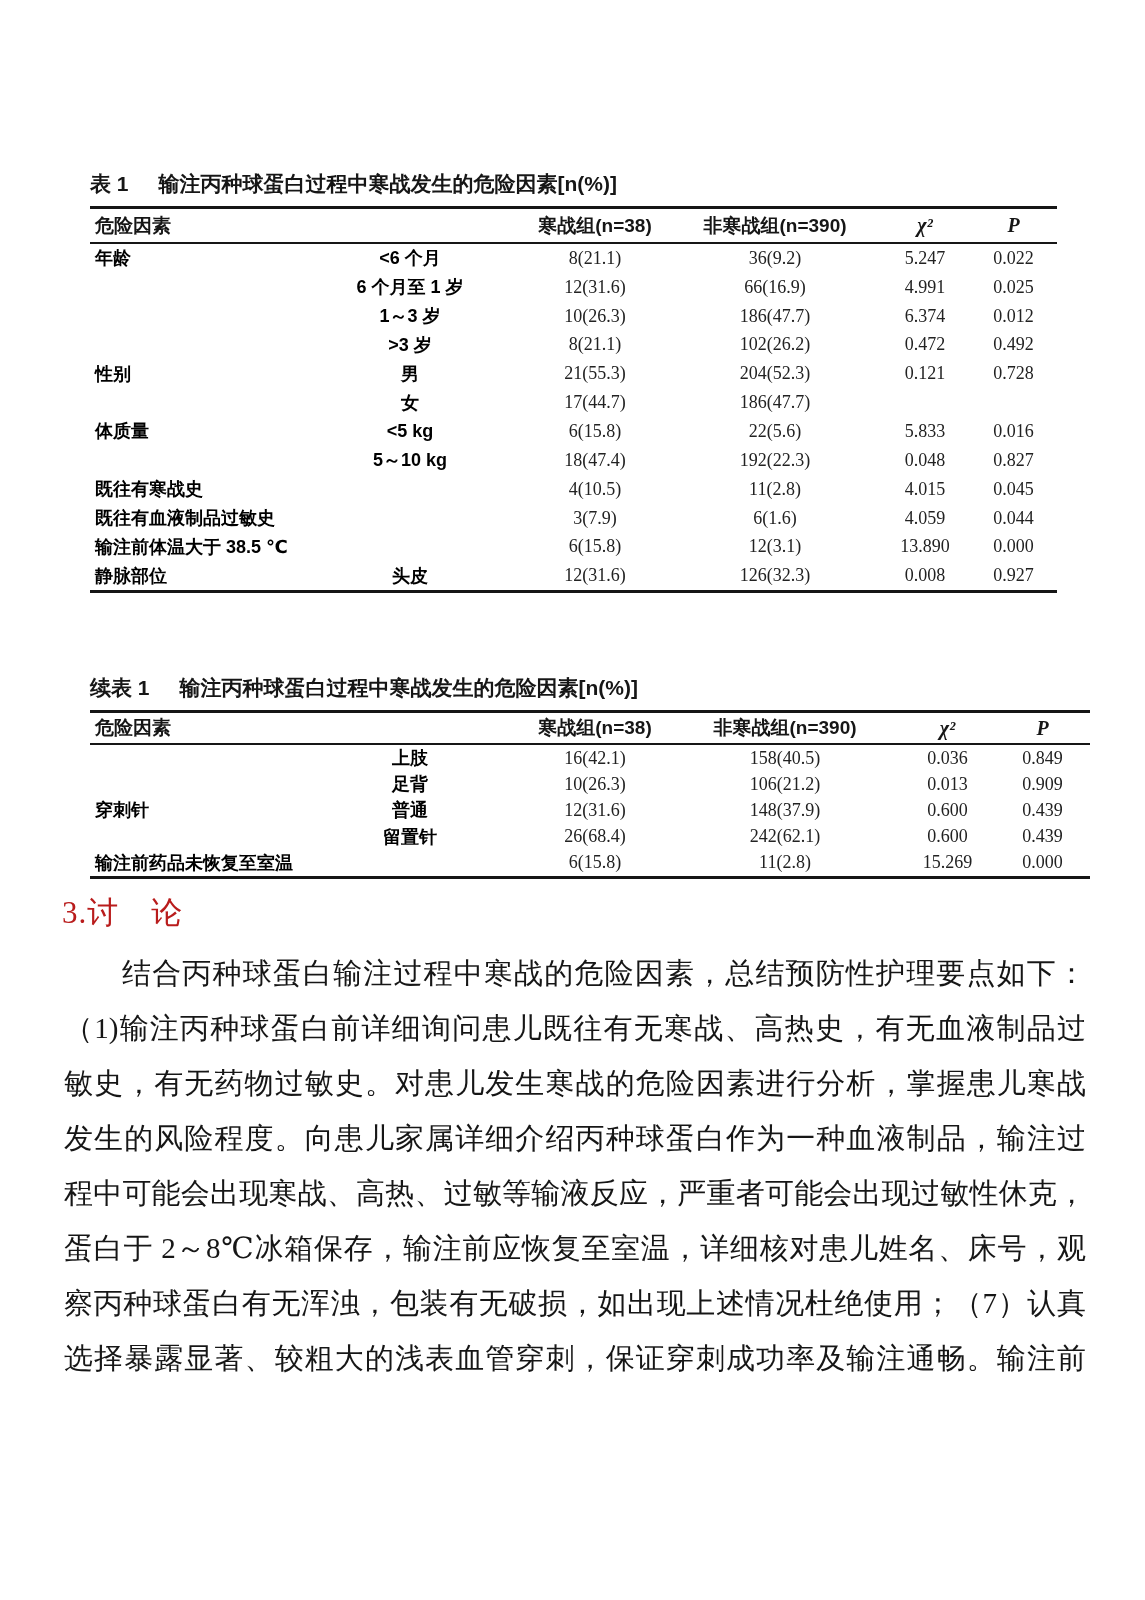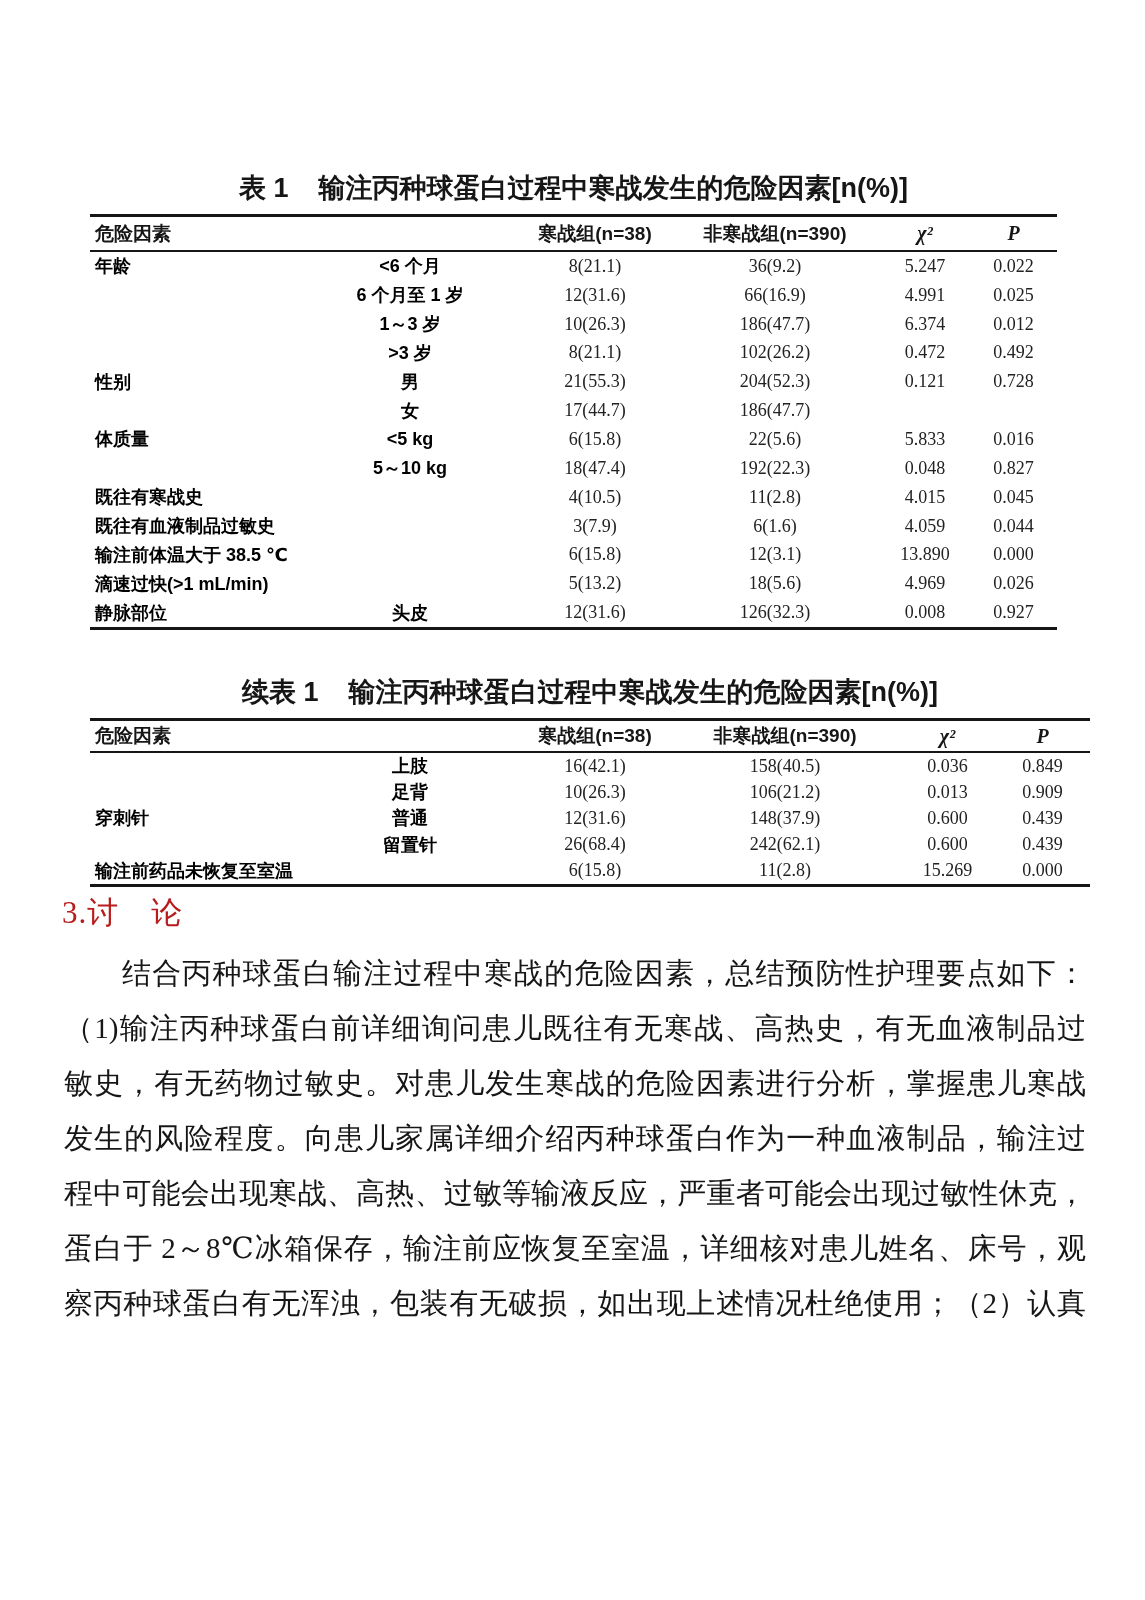--- a/index.html
+++ b/index.html
@@ -10,21 +10,21 @@
     color:#1c1c1c;
   }
   .page { position:absolute; inset:0; background:#fff; }
 
   
   .table-block { position:absolute; }
   #table1-block { left:90px; top:170px; width:967px; }
   #table2-block { left:90px; top:674px; width:1000px; }
 
   .caption {
-    text-align:center; font-weight:700; font-size:27px;
+    font-weight:700; font-size:21px;
     font-family:"Liberation Sans","DejaVu Sans",sans-serif;
     color:#161616; margin-bottom:8px; white-space:nowrap;
   }
   .caption .cap-label { margin-right:30px; }
 
   .datatable { border-top:3px solid #161616; border-bottom:3px solid #161616; }
   .thead { border-bottom:2px solid #161616; }
 
   .trow { display:grid; align-items:center; }
   #table1-block .trow { grid-template-columns:210px 220px 150px 210px 90px 87px; }
@@ -166,28 +166,20 @@
             <div class="tcell col5">4.059</div>
             <div class="tcell col6">0.044</div>
           </div>
           <div class="trow">
             <div class="tcell col1">输注前体温大于 38.5 ℃</div>
             <div class="tcell col2"></div>
             <div class="tcell col3">6(15.8)</div>
             <div class="tcell col4">12(3.1)</div>
             <div class="tcell col5">13.890</div>
             <div class="tcell col6">0.000</div>
-          </div>
-          <div class="trow">
-            <div class="tcell col1">滴速过快(&gt;1 mL/min)</div>
-            <div class="tcell col2"></div>
-            <div class="tcell col3">5(13.2)</div>
-            <div class="tcell col4">18(5.6)</div>
-            <div class="tcell col5">4.969</div>
-            <div class="tcell col6">0.026</div>
           </div>
           <div class="trow">
             <div class="tcell col1">静脉部位</div>
             <div class="tcell col2">头皮</div>
             <div class="tcell col3">12(31.6)</div>
             <div class="tcell col4">126(32.3)</div>
             <div class="tcell col5">0.008</div>
             <div class="tcell col6">0.927</div>
           </div>
         </div>
@@ -255,16 +247,17 @@
   </div>
 
   <div class="heading">3.讨　论</div>
   <div class="para">
       <div class="bodyline">结合丙种球蛋白输注过程中寒战的危险因素，总结预防性护理要点如下：</div>
       <div class="bodyline">（1)输注丙种球蛋白前详细询问患儿既往有无寒战、高热史，有无血液制品过</div>
       <div class="bodyline">敏史，有无药物过敏史。对患儿发生寒战的危险因素进行分析，掌握患儿寒战</div>
       <div class="bodyline">发生的风险程度。向患儿家属详细介绍丙种球蛋白作为一种血液制品，输注过</div>
       <div class="bodyline">程中可能会出现寒战、高热、过敏等输液反应，严重者可能会出现过敏性休克，</div>
       <div class="bodyline">蛋白于 2～8℃冰箱保存，输注前应恢复至室温，详细核对患儿姓名、床号，观</div>
-      <div class="bodyline">察丙种球蛋白有无浑浊，包装有无破损，如出现上述情况杜绝使用；（2）认真</div>
+      <div class="bodyline">察丙种球蛋白有无浑浊，包装有无破损，如出现上述情况杜绝使用；（7）认真</div>
+      <div class="bodyline">选择暴露显著、较粗大的浅表血管穿刺，保证穿刺成功率及输注通畅。输注前</div>
     </div>
 
 </div>
 
 </body></html>

